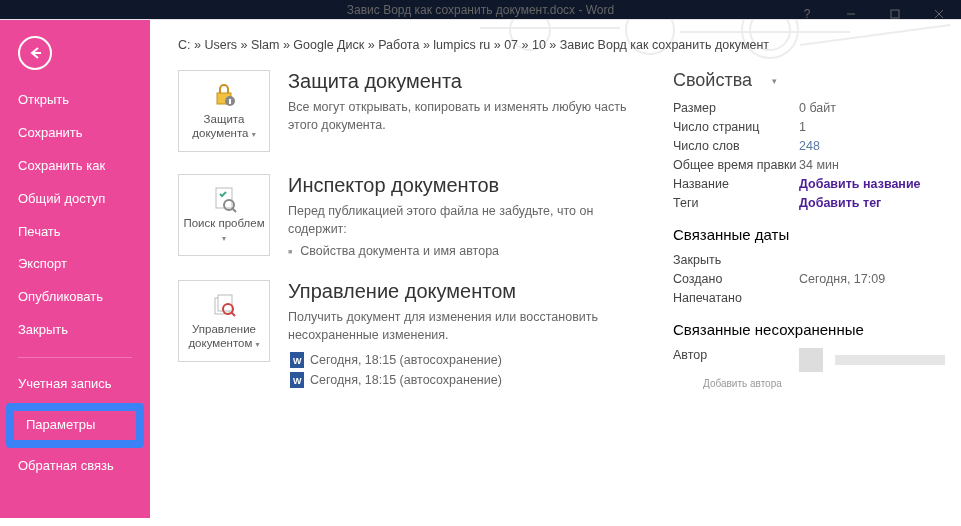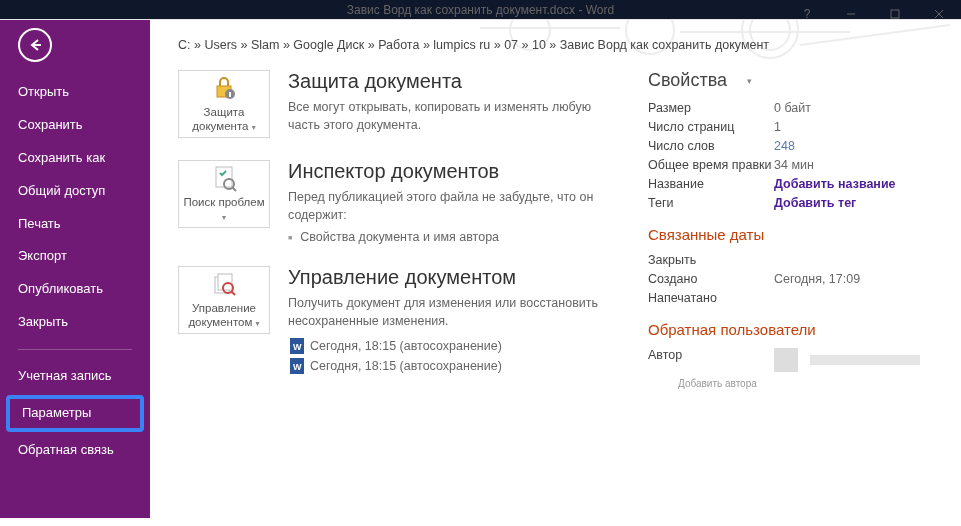--- a/index.html
+++ b/index.html
@@ -3,51 +3,51 @@
 <meta charset="utf-8">
 <style>
 * { margin:0; padding:0; box-sizing:border-box; font-family:"Segoe UI",Tahoma,sans-serif; }
 body { width:961px; height:526px; overflow:hidden; background:#fff; }
 .titlebar { height:20px; background:#0f172a; display:flex; align-items:center; justify-content:center; position:relative; border-bottom:1px solid #e5e5e5; }
 .titlebar-text { font-size:12px; color:#666; }
 .titlebar-right { position:absolute; right:0; top:0; height:28px; display:flex; align-items:center; }
 .titlebar-right .tb-btn { width:44px; height:28px; display:flex; align-items:center; justify-content:center; color:#666; font-size:12px; }
 .tb-help { width:30px; }
 .main { display:flex; height:498px; }
-.sidebar { width:150px; background:#701a75; color:#fff; padding-top:4px; position:relative; }
+.sidebar { width:150px; background:#ec4899; color:#fff; padding-top:12px; position:relative; }
 .back-circle { width:34px; height:34px; border:2px solid #fff; border-radius:50%; margin:4px 0 14px 18px; display:flex; align-items:center; justify-content:center; }
 .back-circle svg { fill:#fff; }
 .menu-item { padding:8px 18px; font-size:13px; color:#fff; line-height:1.3; }
-.menu-item.highlight { border:4px solid #3b82f6; border-radius:4px; margin:2px 6px; padding:6px 12px; }
+.menu-item.highlight { border:8px solid #3b82f6; border-radius:4px; margin:2px 6px; padding:6px 12px; }
 .menu-sep { height:1px; background:rgba(255,255,255,.25); margin:10px 18px; }
-.content { flex:1; padding:18px 41px 0 28px; overflow:hidden; position:relative; }
+.content { flex:1; padding:18px 16px 0 28px; overflow:hidden; position:relative; }
 .breadcrumb { font-size:12.5px; color:#444; margin-bottom:18px; }
 .row { display:flex; gap:24px; }
 .left-col { width:560px; }
 .right-col { flex:1; font-size:12.5px; color:#444; }
 .section { display:flex; gap:18px; margin-bottom:22px; }
-.tile { width:92px; height:68px; border:1px solid #d6d6d6; background:#fff; display:flex; flex-direction:column; align-items:center; justify-content:center; gap:4px; }
+.tile { width:92px; height:82px; border:1px solid #d6d6d6; background:#fff; display:flex; flex-direction:column; align-items:center; justify-content:center; gap:4px; }
 .tile .tile-label { font-size:11.5px; color:#555; text-align:center; line-height:1.2; padding:0 4px; }
 .tile .chev { font-size:8px; color:#888; }
 .sect-text { flex:1; }
 .sect-title { font-size:20px; color:#333; margin-bottom:6px; font-weight:400; }
 .sect-desc { font-size:12.5px; color:#666; line-height:1.4; }
 .bullet { display:flex; gap:8px; margin-top:6px; font-size:12.5px; color:#666; align-items:flex-start; }
 .bullet::before { content:"■"; font-size:7px; color:#999; margin-top:4px; }
 .autosave-list { margin-top:8px; }
 .autosave-item { display:flex; align-items:center; gap:6px; font-size:12.5px; color:#666; margin-bottom:4px; margin-left:2px; }
 .doc-icon { width:14px; height:16px; }
 .props-heading { font-size:18px; color:#444; margin-bottom:10px; display:flex; align-items:center; gap:20px; }
 .props-heading .chev { font-size:9px; color:#888; }
 .prop-row { display:flex; margin-bottom:5px; }
 .prop-label { width:126px; color:#444; }
 .prop-value { color:#666; }
 .prop-value.link { color:#5a79a5; }
 .prop-value.add { color:#4c1d95;font-weight:bold; }
-.subhead { font-size:15px; color:#c2410c; margin:16px 0 10px; }
+.subhead { font-size:15px; color:#000000; margin:16px 0 10px; }
 .avatar { width:24px; height:24px; background:#ddd; display:inline-block; vertical-align:middle; margin-right:6px; }
 .avatar-row { display:flex; align-items:center; gap:6px; }
 .avatar-name { width:110px; height:10px; background:#e5e5e5; }
 .add-author { font-size:10px; color:#999; margin-top:6px; margin-left:30px; }
 .deco-top { position:absolute; top:0; left:300px; right:0; height:60px; opacity:.15; pointer-events:none; overflow:hidden; }
 </style>
 </head>
 <body>
 
 <div class="titlebar">
@@ -224,21 +224,21 @@
             </div>
             <div class="prop-row">
               <div class="prop-label">Создано</div>
               <div class="prop-value">Сегодня, 17:09</div>
             </div>
             <div class="prop-row">
               <div class="prop-label">Напечатано</div>
               <div class="prop-value"></div>
             </div>
           </div>
-        <div class="subhead">Обратная пользователи</div>
+        <div class="subhead">Связанные несохраненные</div>
         <div class="prop-row">
           <div class="prop-label">Автор</div>
           <div class="avatar-row">
             <span class="avatar"></span>
             <span class="avatar-name"></span>
           </div>
         </div>
         <div class="add-author">Добавить автора</div>
       </div>
     </div>

